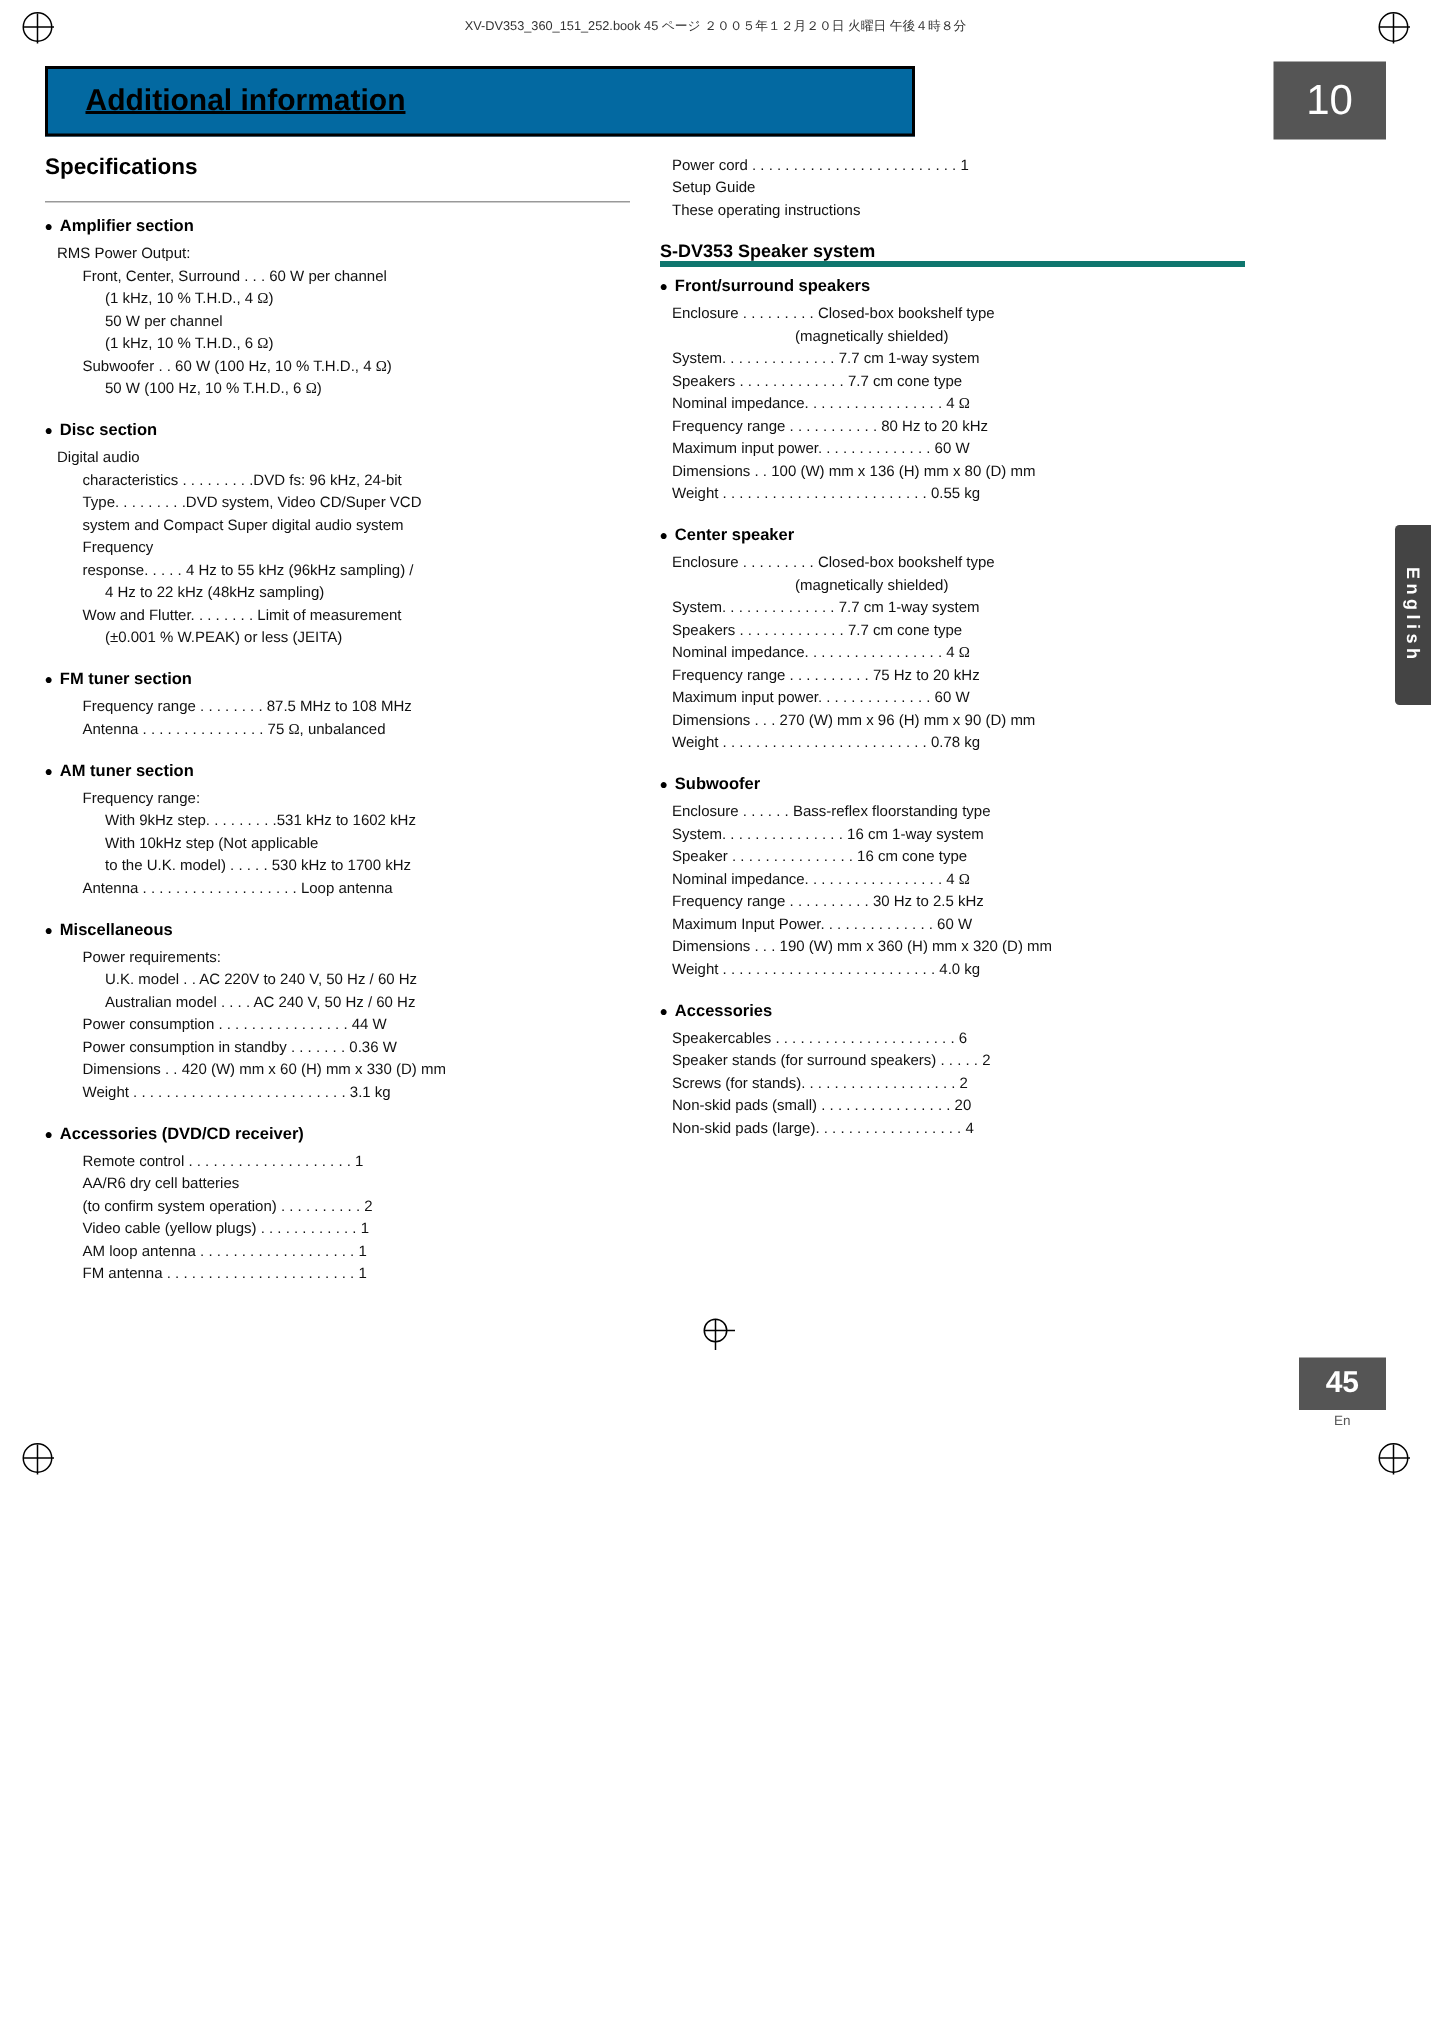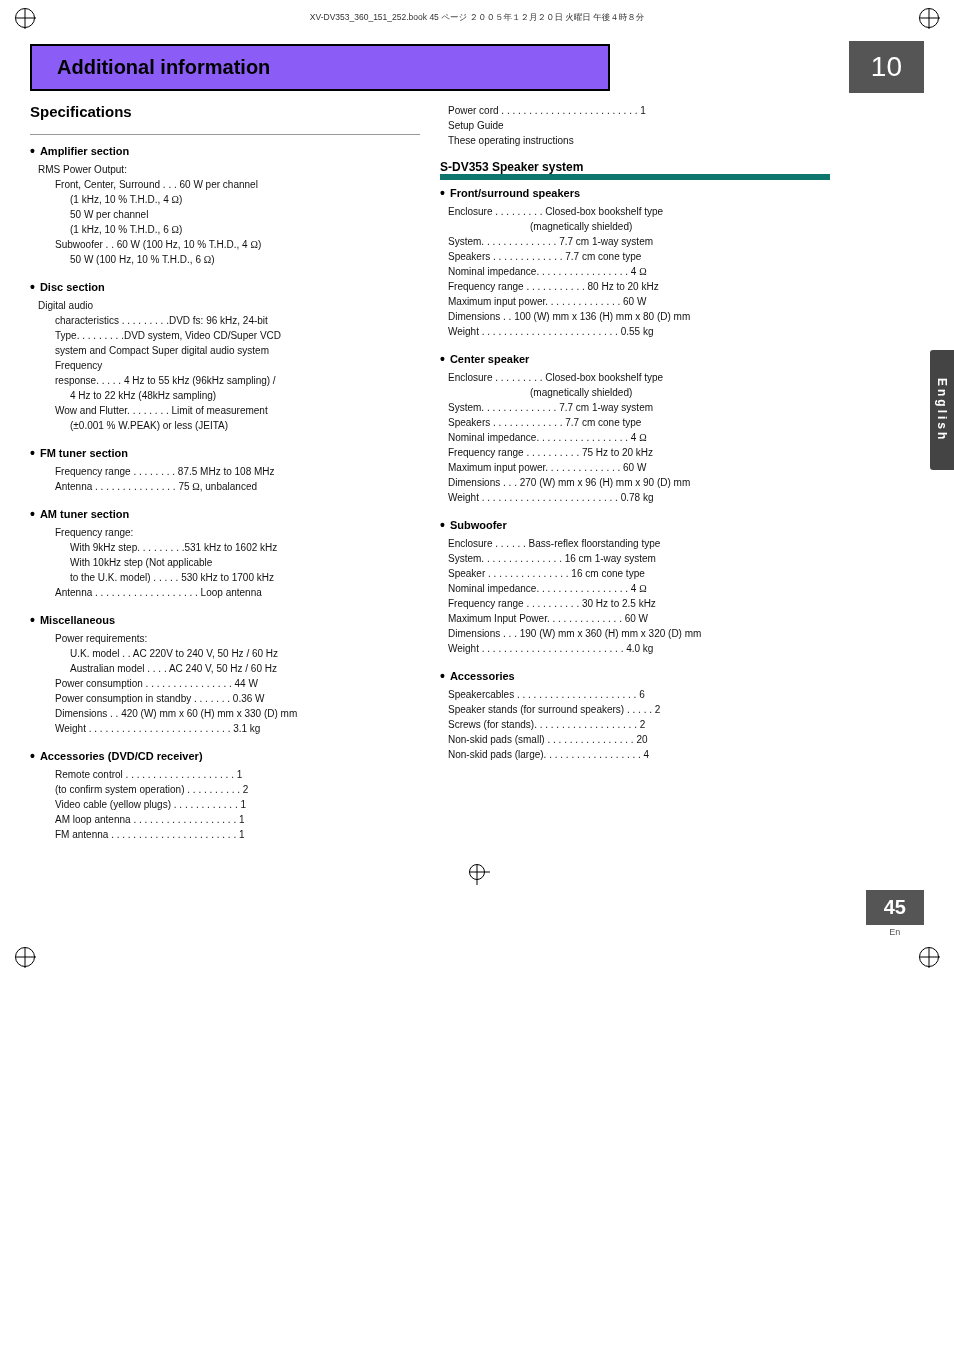--- a/index.html
+++ b/index.html
@@ -172,21 +172,21 @@
 </head>
 <body>
 
 <div class="reg-marks-top">
   <div class="reg-circle"></div>
   <div class="page-header-info">XV-DV353_360_151_252.book  45 ページ  ２００５年１２月２０日  火曜日  午後４時８分</div>
   <div class="reg-circle"></div>
 </div>
 
 <div class="title-section">
-  <div style="display:flex; align-items:stretch; border: 2px solid #000; background:#8b5cf6; min-width:580px;">
+  <div style="display:flex; align-items:stretch; border: 2px solid #000; background:#0369a1; min-width:580px;text-decoration:underline;">
     <div style="padding: 10px 25px; display:flex; align-items:center;">
       <span class="title-text">Additional information</span>
     </div>
   </div>
   <div style="background:#555; color:#fff; font-size:28px; font-weight:normal; padding:10px 22px; margin-left:10px;">10</div>
 </div>
 
 <div class="main-content">
 
   <div class="left-column">
@@ -253,34 +253,35 @@
       <div class="spec-line-indent">Power consumption in standby . . . . . . . 0.36 W</div>
       <div class="spec-line-indent">Dimensions . . 420 (W) mm x 60 (H) mm x 330 (D) mm</div>
       <div class="spec-line-indent">Weight . . . . . . . . . . . . . . . . . . . . . . . . . . 3.1 kg</div>
     </div>
 
     <div class="bullet-section">
       <div class="bullet-title">
         <span>Accessories (DVD/CD receiver)</span>
       </div>
       <div class="spec-line-indent">Remote control . . . . . . . . . . . . . . . . . . . . 1</div>
+      <div class="spec-line-indent">AA/R6 dry cell batteries</div>
       <div class="spec-line-indent">(to confirm system operation) . . . . . . . . . . 2</div>
       <div class="spec-line-indent">Video cable (yellow plugs) . . . . . . . . . . . . 1</div>
       <div class="spec-line-indent">AM loop antenna . . . . . . . . . . . . . . . . . . . 1</div>
       <div class="spec-line-indent">FM antenna . . . . . . . . . . . . . . . . . . . . . . . 1</div>
     </div>
   </div>
 
   <div class="right-column">
 
     <div class="spec-line">Power cord . . . . . . . . . . . . . . . . . . . . . . . . . 1</div>
     <div class="spec-line">Setup Guide</div>
     <div class="spec-line">These operating instructions</div>
 
-    <div style="margin: 12px 0 5px 0; border-bottom: 6px solid #0f766e;">
+    <div style="margin: 12px 0 5px 0; border-bottom: 4px solid #0f766e;">
       <span style="font-size:12px; font-weight:bold;">S-DV353 Speaker system</span>
     </div>
 
     <div class="bullet-section">
       <div class="bullet-title">
         <span>Front/surround speakers</span>
       </div>
       <div class="spec-line">Enclosure . . . . . . . . . Closed-box bookshelf type</div>
       <div class="spec-line" style="padding-left:90px;">(magnetically shielded)</div>
       <div class="spec-line">System. . . . . . . . . . . . . . 7.7 cm 1-way system</div>

